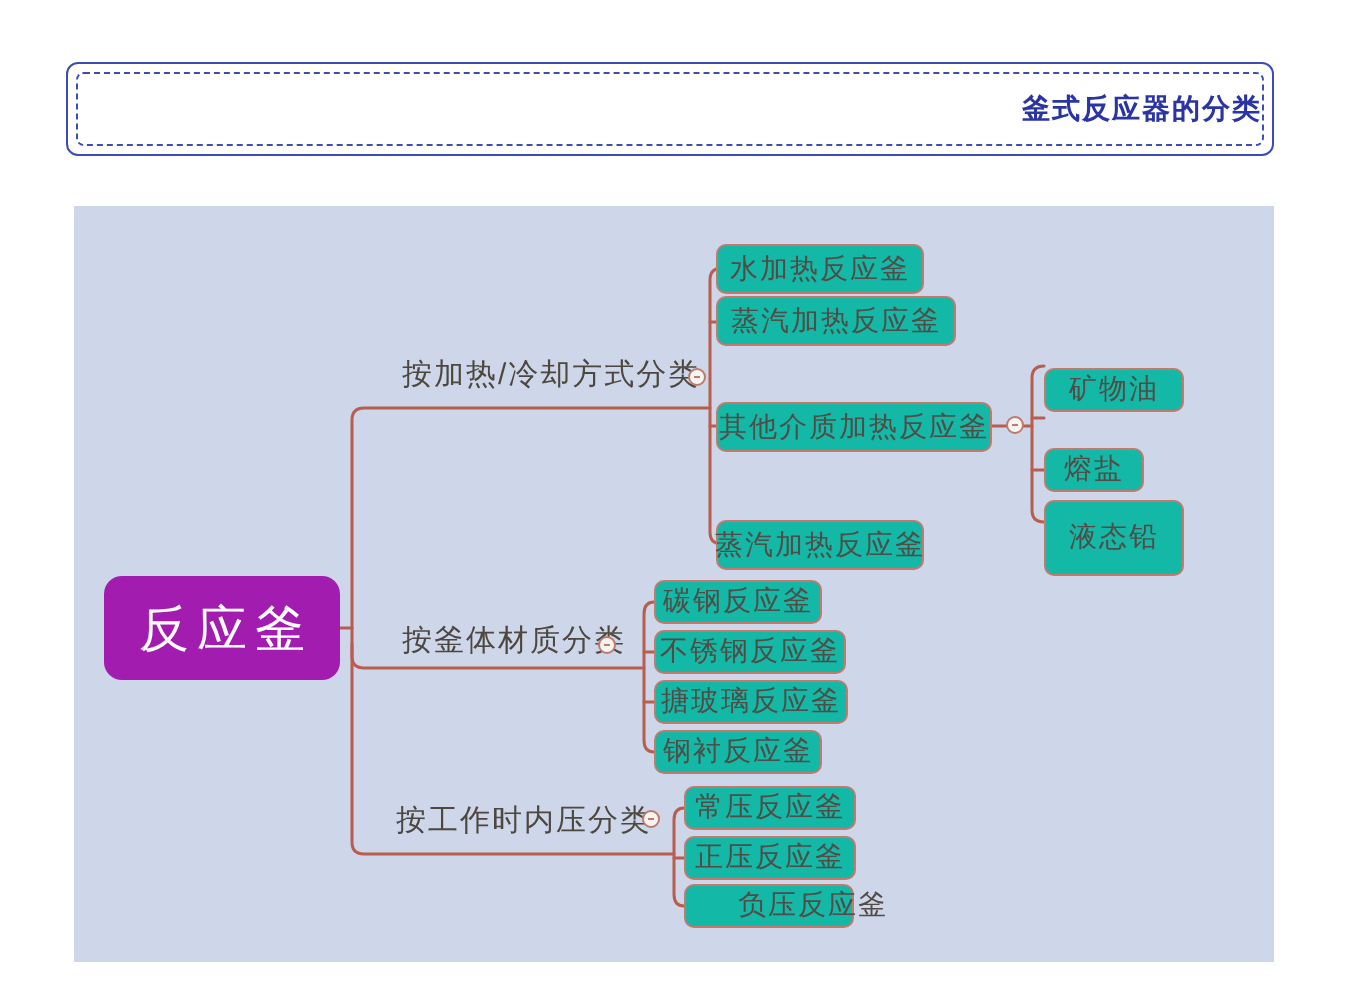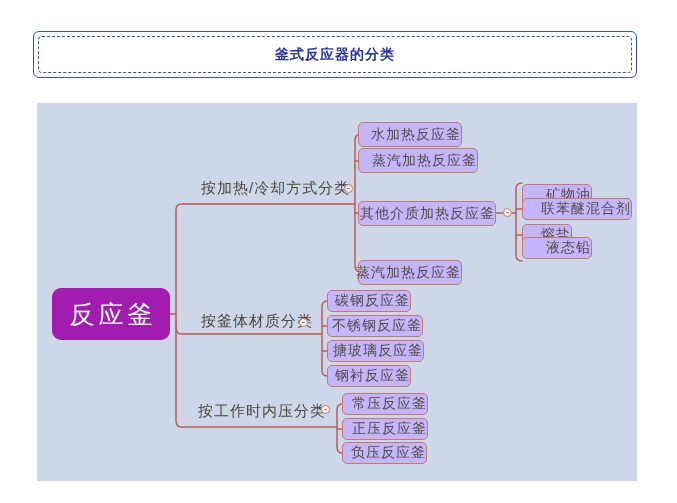--- a/index.html
+++ b/index.html
@@ -4,37 +4,37 @@
 <style>
   html,body{margin:0;padding:0;background:#ffffff;}
   .page{position:relative;width:677px;height:503px;background:#ffffff;overflow:hidden;
         font-family:"Liberation Sans",sans-serif;}
 
   
   .title-box{position:absolute;left:33px;top:31px;width:604px;height:47px;
              border:1px solid #3d4db7;border-radius:6px;box-sizing:border-box;}
   .title-box-inner{position:absolute;left:4px;top:4px;right:4px;bottom:4px;
              border:1px dashed #3d4db7;border-radius:4px;
-             display:flex;align-items:center;justify-content:center;}
+             display:flex;align-items:center;justify-content:flex-end;}
   .page-title{font-size:14px;font-weight:bold;color:#2a34a2;letter-spacing:1px;}
 
   
   .canvas{position:absolute;left:37px;top:103px;width:600px;height:378px;background:#cdd7e9;}
   .canvas svg{position:absolute;left:0;top:0;}
 
   .root-node{position:absolute;left:15px;top:185px;width:118px;height:52px;
              background:#a21caf;border-radius:9px;color:#ffffff;font-size:25px;
              font-weight:500;letter-spacing:4px;display:flex;align-items:center;
              justify-content:center;box-sizing:border-box;padding-left:4px;}
 
   .branch-label{position:absolute;color:#4d473f;font-size:15px;letter-spacing:1px;
              white-space:nowrap;height:20px;line-height:20px;}
 
-  .node{position:absolute;background:#c4b5fd;border:1.5px solid #c3796c;border-radius:5px;
-        display:flex;align-items:center;justify-content:flex-end;color:#514c45;
+  .node{position:absolute;background:#14b8a6;border:1.5px solid #c3796c;border-radius:5px;
+        display:flex;align-items:center;justify-content:center;color:#514c45;
         font-size:14px;letter-spacing:1px;box-sizing:border-box;white-space:nowrap;}
 
   .toggle{position:absolute;width:9px;height:9px;border-radius:50%;
           border:1px solid #bd7b6d;background:#f8f5f1;box-sizing:border-box;
           display:flex;align-items:center;justify-content:center;}
   .toggle .dash{width:3px;height:1px;background:#bd7b6d;}
 </style>
 </head>
 <body>
 
@@ -105,27 +105,24 @@
     <div class="node" style="left:321px;top:45px;width:120px;height:25px;">
         <span>蒸汽加热反应釜</span>
       </div>
     <div class="node" style="left:321px;top:157px;width:104px;height:25px;">
         <span>蒸汽加热反应釜</span>
       </div>
 
     <div class="node" style="left:485px;top:69px;width:70px;height:22px;margin-top:12px;">
         <span>矿物油</span>
       </div>
-    <div class="node" style="left:485px;top:95px;width:110px;height:22px;">
-        <span>联苯醚混合剂</span>
-      </div>
     <div class="node" style="left:485px;top:121px;width:50px;height:22px;">
         <span>熔盐</span>
       </div>
-    <div class="node" style="left:485px;top:134px;width:70px;height:22px;">
+    <div class="node" style="left:485px;top:147px;width:70px;height:38px;">
         <span>液态铅</span>
       </div>
 
     <div class="node" style="left:290px;top:187px;width:84px;height:22px;">
         <span>碳钢反应釜</span>
       </div>
     <div class="node" style="left:290px;top:212px;width:96px;height:22px;font-family:Liberation Mono, monospace;">
         <span>不锈钢反应釜</span>
       </div>
     <div class="node" style="left:290px;top:237px;width:97px;height:22px;">

